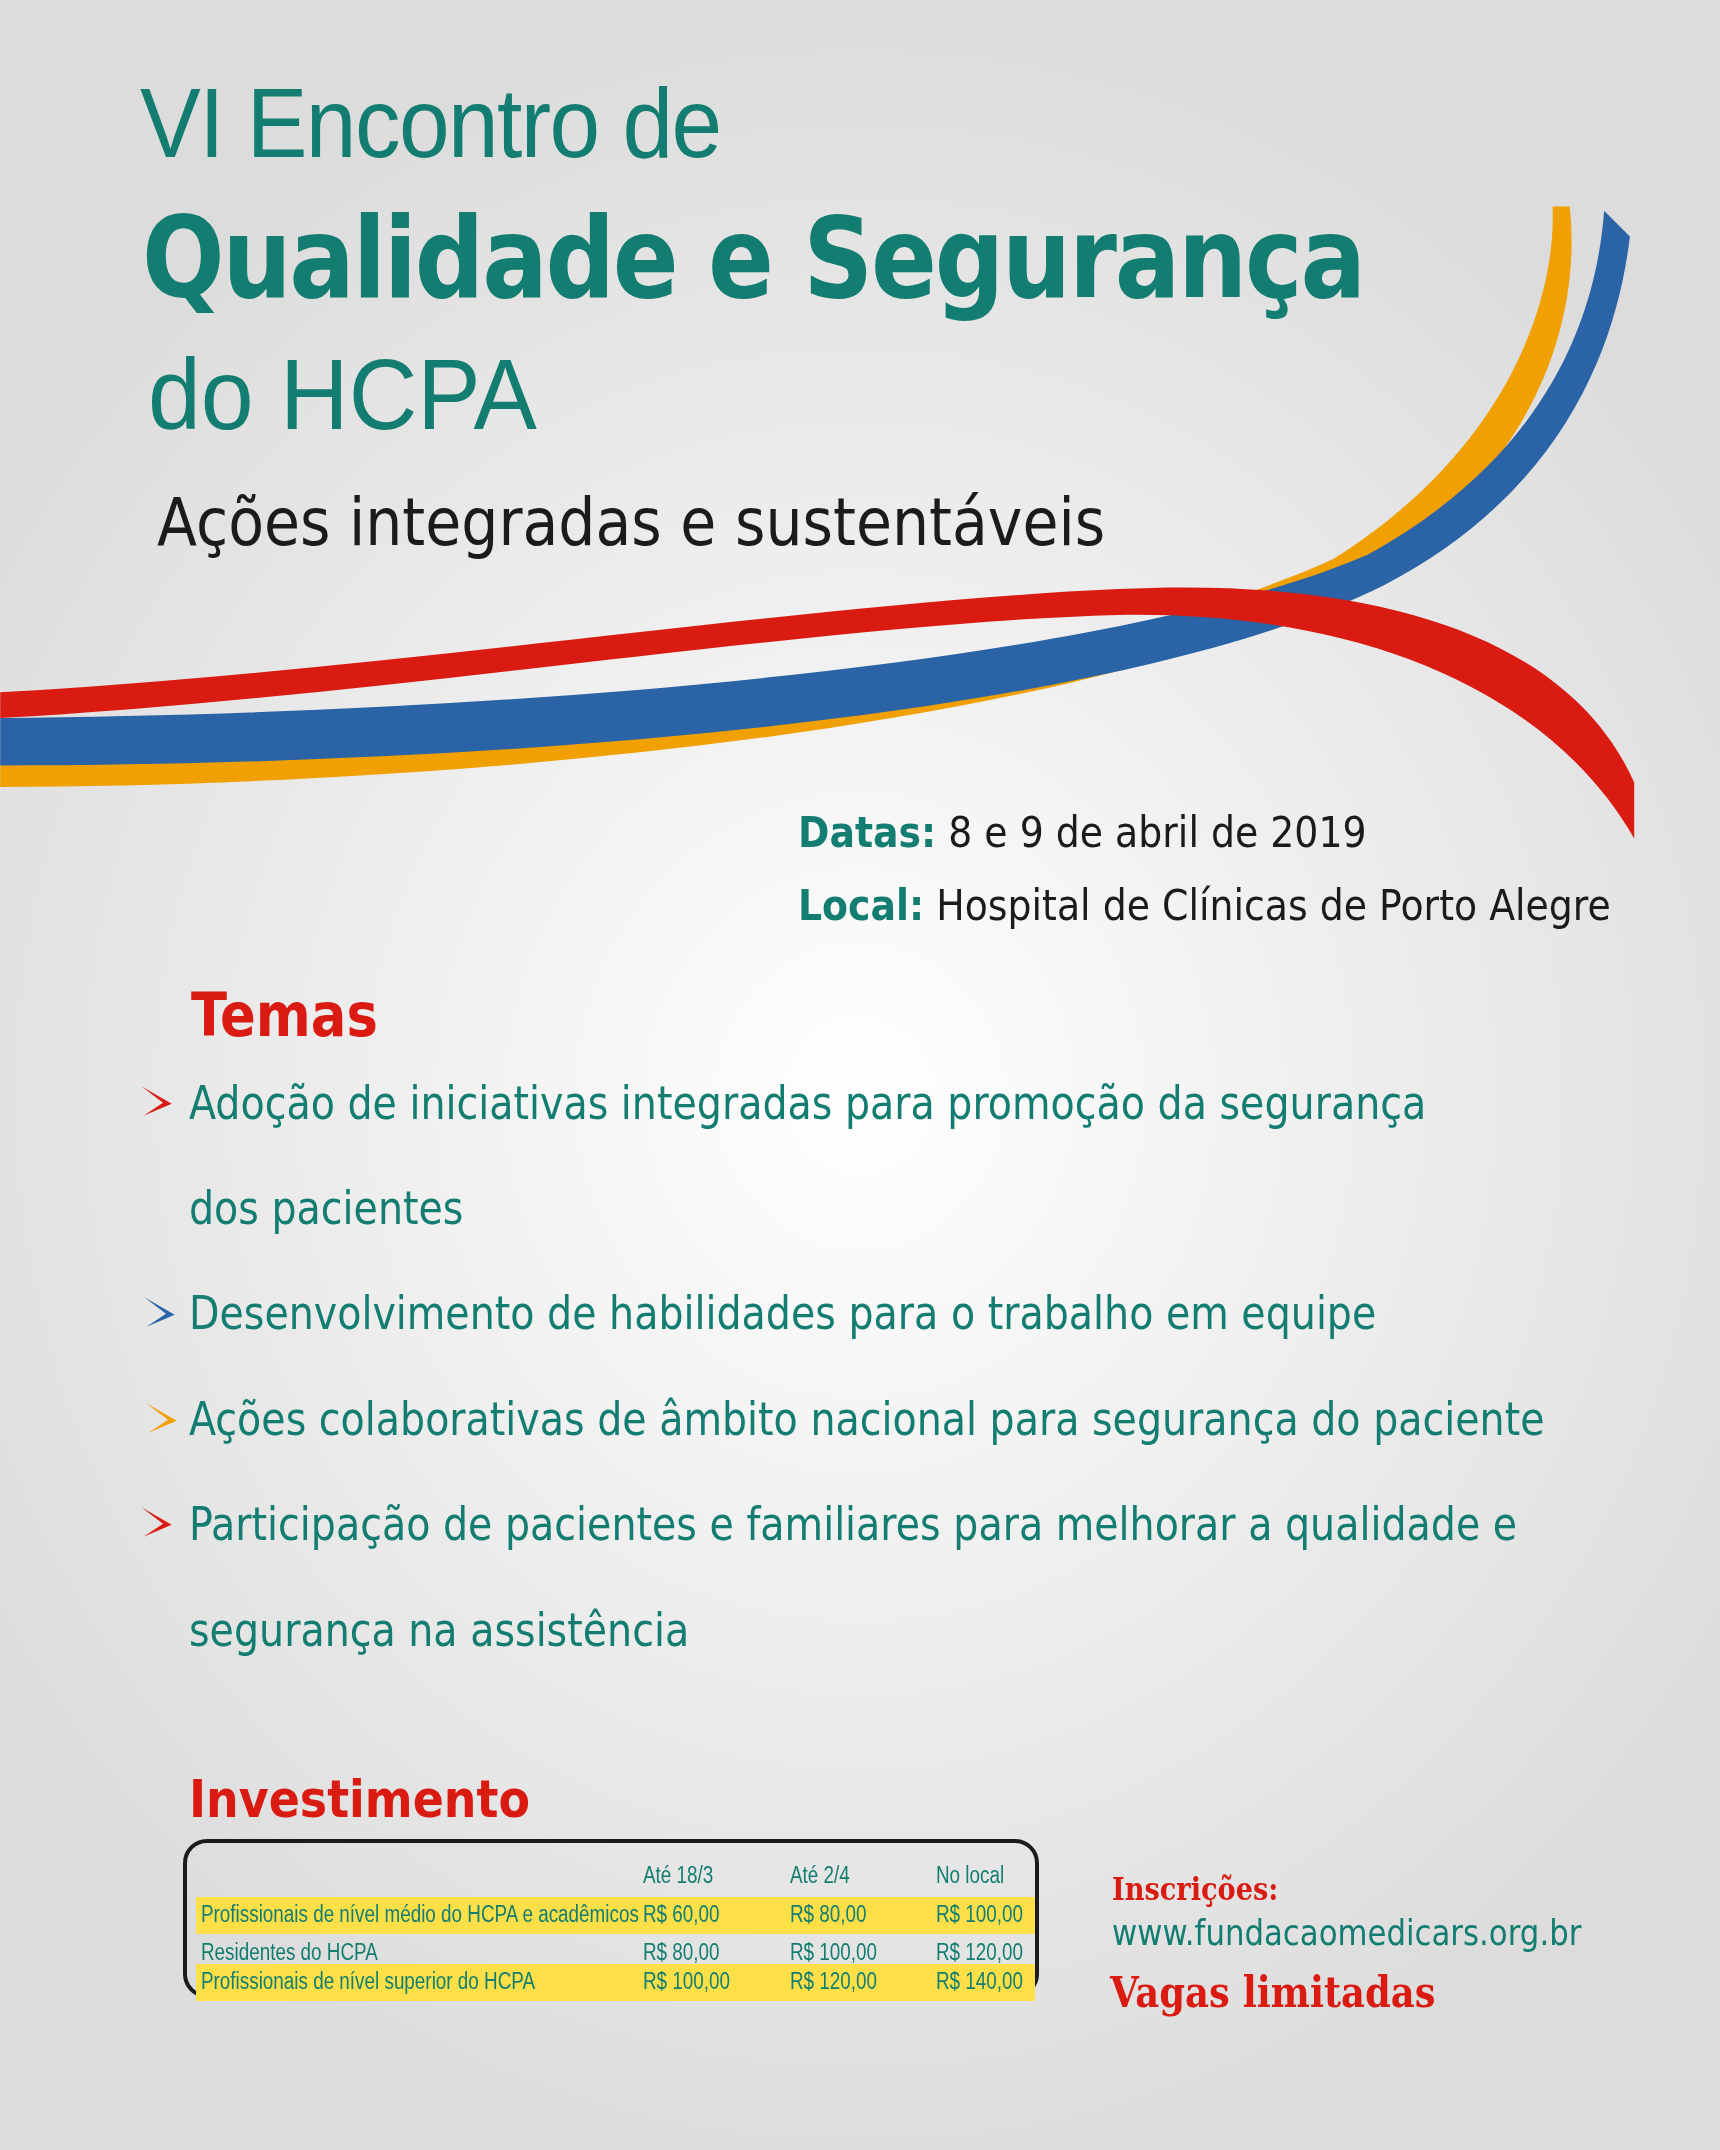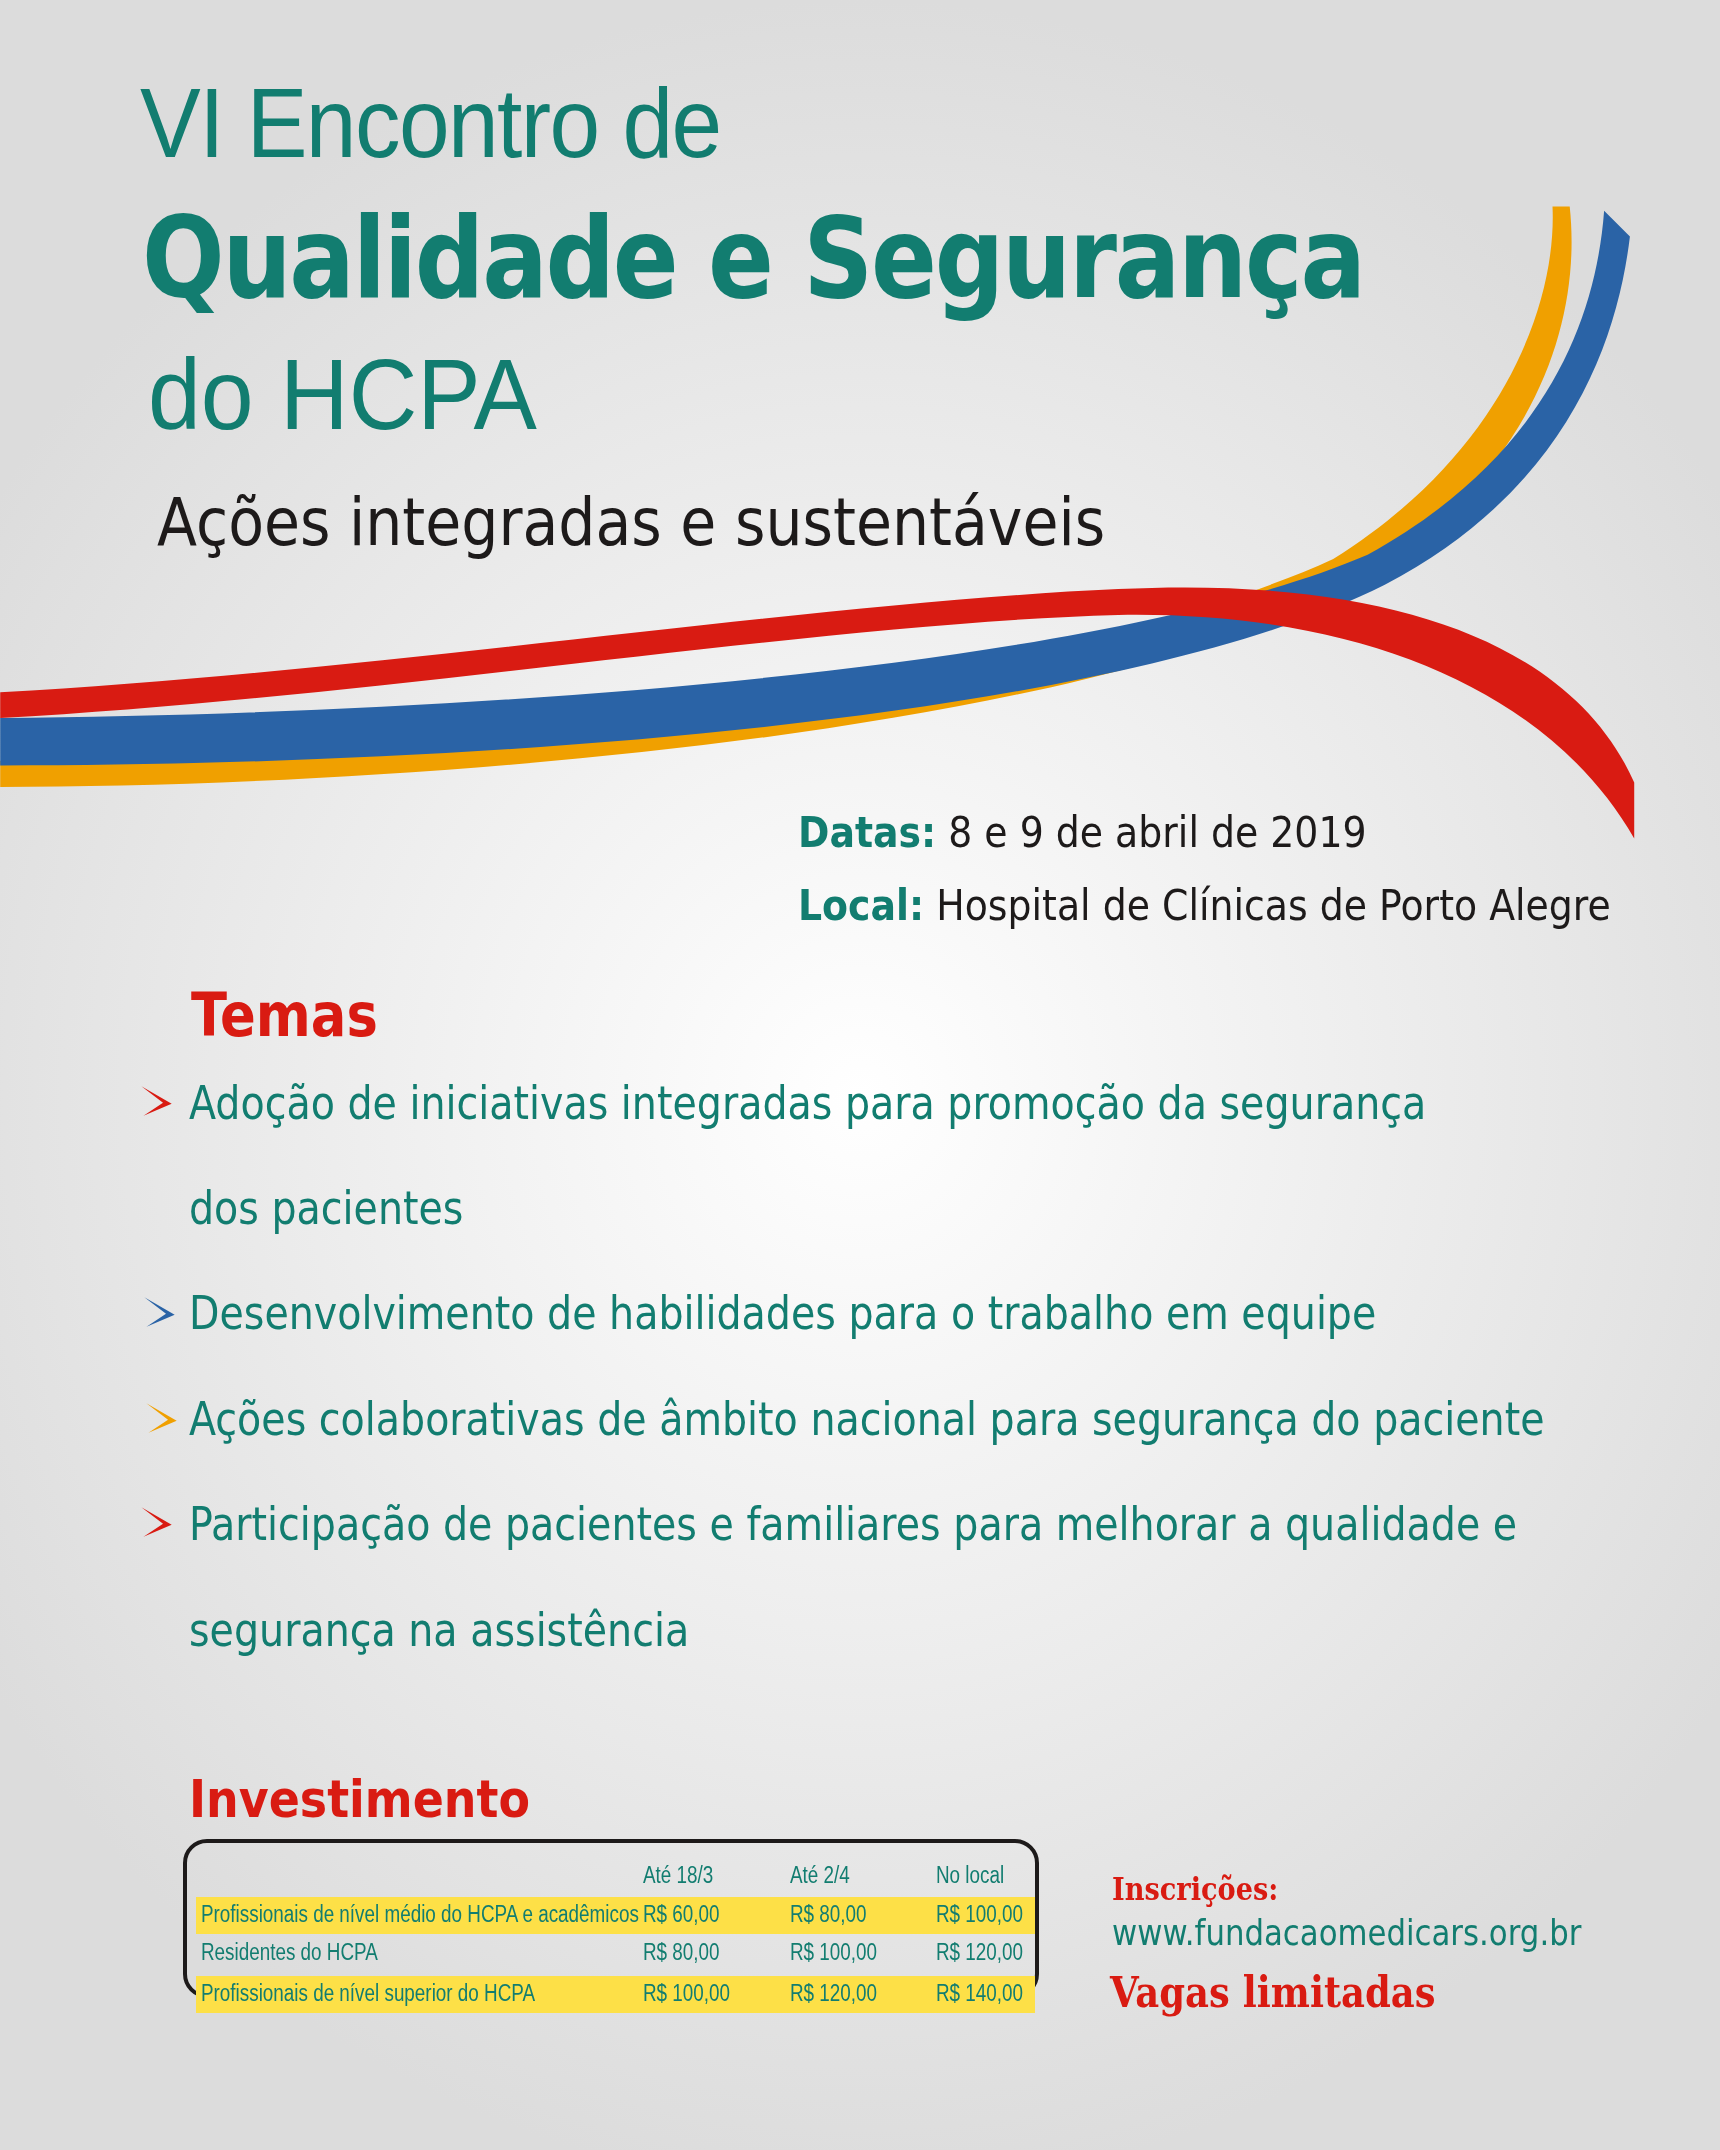--- a/index.html
+++ b/index.html
@@ -88,21 +88,21 @@
     <span class="pc" style="left:447px;">R$ 60,00</span>
     <span class="pc" style="left:594px;">R$ 80,00</span>
     <span class="pc" style="left:740px;">R$ 100,00</span>
   </div>
   <div class="prow" style="top:92px;">
     <span class="pc" style="left:5.2px;">Residentes do HCPA</span>
     <span class="pc" style="left:447px;">R$ 80,00</span>
     <span class="pc" style="left:594px;">R$ 100,00</span>
     <span class="pc" style="left:740px;">R$ 120,00</span>
   </div>
-  <div class="prow hl" style="top:133px;">
+  <div class="prow hl" style="top:121px;">
     <span class="pc" style="left:5.2px;">Profissionais de nível superior do HCPA</span>
     <span class="pc" style="left:447px;">R$ 100,00</span>
     <span class="pc" style="left:594px;">R$ 120,00</span>
     <span class="pc" style="left:740px;">R$ 140,00</span>
   </div>
 </div>
 
 <div id="insc-h" class="abs">Inscrições:</div>
 <div id="insc-url" class="abs">www.fundacaomedicars.org.br</div>
 <div id="vagas" class="abs">Vagas limitadas</div>

